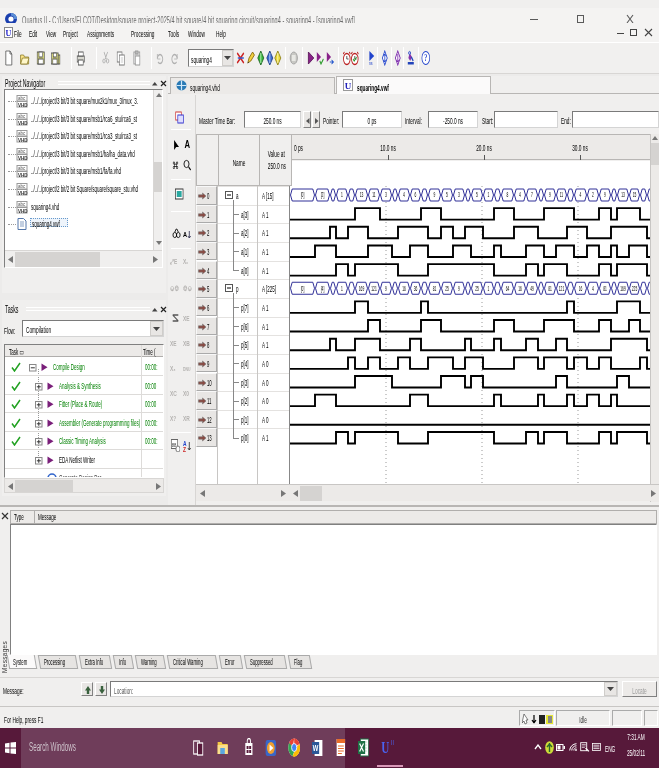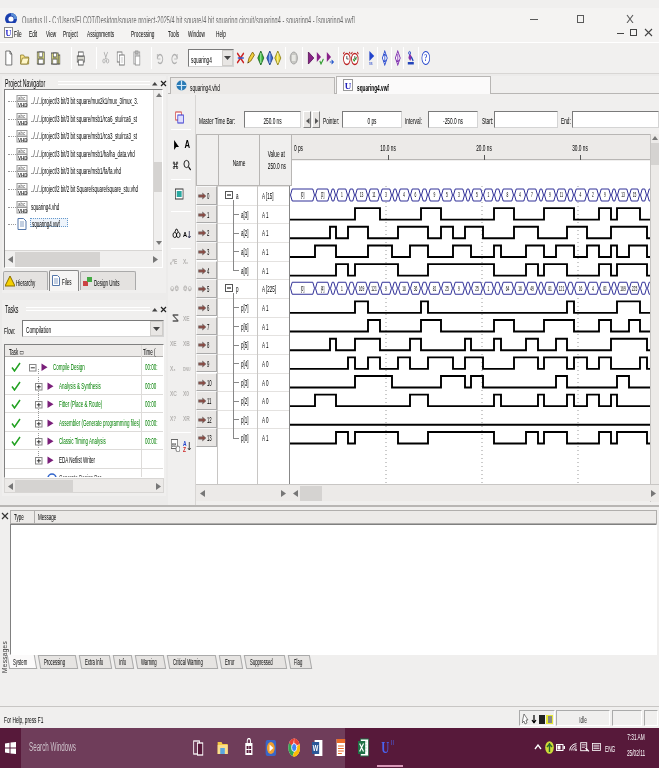--- a/index.html
+++ b/index.html
@@ -264,39 +264,20 @@
       </div>
       <div class="abs" style="left:0;top:160px;width:157px;height:17px;background:#f0efee;border-top:1px solid #d8d6d4;">
         <svg class="abs" style="left:3px;top:5px" width="5" height="7">
           <path d="M5 0 v7 l-5 -3.5 z" fill="#777"></path>
         </svg>
         <div class="abs" style="left:10px;top:1px;width:85px;height:15px;background:#d5d3d1;"></div>
         <svg class="abs" style="left:148px;top:5px" width="5" height="7">
           <path d="M0 0 v7 l5 -3.5 z" fill="#777"></path>
         </svg>
       </div>
-    </div>
-    <div class="abs" style="left:1px;top:194px;width:163px;height:21px;">
-      <div class="abs" style="left:0px;top:1px;width:45px;height:19px;background:#e4e2e0;border:1px solid #aaa;border-bottom:0;border-radius:2px 2px 0 0;"></div>
-      <svg class="abs" style="left:2px;top:6px" width="10" height="11">
-        <path d="M5 0 L10 10 H0 Z" fill="#f5d000" stroke="#886e00"></path>
-      </svg>
-      <div class="sx" style="left:13px;top:8px;font-size:9px;color:#000;">Hierarchy</div>
-      <div class="abs" style="left:46px;top:0px;width:30px;height:21px;background:#f6f5f4;border:1px solid #888;border-bottom:0;border-radius:2px 2px 0 0;"></div>
-      <svg class="abs" style="left:49px;top:5px" width="8" height="11">
-        <path d="M0.5 0.5 h5 l2 2 v8 h-7 z" fill="#fff" stroke="#5577aa"></path>
-        <path d="M2 4 h4 M2 6 h4 M2 8 h4" stroke="#5577aa" stroke-width="0.7"></path>
-      </svg>
-      <div class="sx" style="left:59px;top:7px;font-size:9px;color:#000;">Files</div>
-      <div class="abs" style="left:77px;top:1px;width:56px;height:19px;background:#e4e2e0;border:1px solid #aaa;border-bottom:0;border-radius:2px 2px 0 0;"></div>
-      <svg class="abs" style="left:80px;top:7px" width="10" height="10">
-        <rect x="0" y="4" width="5" height="5" fill="#cc4444"></rect>
-        <rect x="4" y="0" width="5" height="5" fill="#44aa44"></rect>
-      </svg>
-      <div class="sx" style="left:91px;top:8px;font-size:9px;color:#000;">Design Units</div>
     </div>
   </div>
 <div class="abs" style="left:2px;top:300px;width:164px;height:196px;background:#f0efee;text-decoration:underline;">
     <div class="sx" style="left:3px;top:4px;font-size:10.5px;color:#000;">Tasks</div>
     <div class="abs" style="left:24px;top:7px;width:124px;height:1px;background:#c2c0be;border-bottom:1px solid #fff;"></div>
     <div class="abs" style="left:24px;top:10px;width:124px;height:1px;background:#c2c0be;border-bottom:1px solid #fff;"></div>
     <svg class="abs" style="left:150px;top:7px" width="6" height="6">
       <path d="M0 4.5 h5.5 l-2.75 -3.5 z" fill="#444"></path>
     </svg>
     <svg class="abs" style="left:158px;top:6px" width="7" height="7">
@@ -877,20 +858,41 @@
       <div class="sx" style="left:133px;top:2px;font-size:8.5px;color:#000;">Warning</div>
       <div class="abs" style="left:160px;top:0;width:49px;height:14px;background:#e6e4e2;border:1px solid #aaa;border-top:1px solid #aaa;transform:skewX(10deg);"></div>
       <div class="sx" style="left:165px;top:2px;font-size:8.5px;color:#000;">Critical Warning</div>
       <div class="abs" style="left:212px;top:0;width:22px;height:14px;background:#e6e4e2;border:1px solid #aaa;border-top:1px solid #aaa;transform:skewX(10deg);"></div>
       <div class="sx" style="left:217px;top:2px;font-size:8.5px;color:#000;">Error</div>
       <div class="abs" style="left:237px;top:0;width:41px;height:14px;background:#e6e4e2;border:1px solid #aaa;border-top:1px solid #aaa;transform:skewX(10deg);"></div>
       <div class="sx" style="left:242px;top:2px;font-size:8.5px;color:#000;">Suppressed</div>
       <div class="abs" style="left:281px;top:0;width:22px;height:14px;background:#e6e4e2;border:1px solid #aaa;border-top:1px solid #aaa;transform:skewX(10deg);"></div>
       <div class="sx" style="left:286px;top:2px;font-size:8.5px;color:#000;">Flag</div>
     </div>
+    <div class="abs" style="left:0px;top:170px;width:659px;height:24px;background:#f0efee;border-top:1px solid #d8d6d4;">
+      <div class="sx" style="left:3px;top:7px;font-size:9.5px;color:#000;">Message:</div>
+      <div class="abs ry" style="left:81px;top:4px;width:12px;height:14px;background:#e8e6e4;">
+        <svg style="position:absolute;left:3px;top:3px" width="6" height="8">
+          <path d="M3 0 L6 4.5 H4.2 V8 H1.8 V4.5 H0 Z" fill="#39603d"></path>
+        </svg>
+      </div>
+      <div class="abs ry" style="left:95px;top:4px;width:12px;height:14px;background:#e8e6e4;">
+        <svg style="position:absolute;left:3px;top:3px" width="6" height="8">
+          <path d="M3 8 L6 3.5 H4.2 V0 H1.8 V3.5 H0 Z" fill="#39603d"></path>
+        </svg>
+      </div>
+      <div class="abs tbx" style="left:110px;top:3px;width:508px;height:16px;"></div>
+      <div class="sx" style="left:114px;top:7px;font-size:9.5px;color:#555;">Location:</div>
+      <div class="abs" style="left:604px;top:4px;width:13px;height:14px;background:#e8e6e4;border:1px solid #cfcdca;"></div>
+      <svg class="abs" style="left:607px;top:9px" width="8" height="5">
+        <path d="M0 0 h7 l-3.5 4 z" fill="#444"></path>
+      </svg>
+      <div class="abs ry" style="left:622px;top:3px;width:35px;height:16px;background:#eceae8;"></div>
+      <div class="sxc" style="left:622px;top:7px;width:35px;font-size:9.5px;color:#999;">Locate</div>
+    </div>
   </div>
 <div class="abs" style="left:0;top:706px;width:659px;height:22px;background:#f0efee;border-top:1px solid #c8c6c4;">
     <div class="sx" style="left:4px;top:7px;font-size:9.5px;color:#000;">For Help, press F1</div>
     <div class="abs" style="left:519px;top:3px;width:36px;height:16px;border:1px solid;border-color:#aaa #fff #fff #aaa;">
       <svg class="abs" style="left:2px;top:2px" width="32" height="12">
         <path d="M2 1 l4 6 l-2 0 l1 3 l-2 1 l-1 -3 l-2 2 z" fill="#fff" stroke="#333" stroke-width="0.6"></path>
         <path d="M12 2 v8 m0 0 l-2 -3 m2 3 l2 -3" stroke="#000" stroke-width="1.2"></path>
         <rect x="17" y="2" width="6" height="9" fill="#222"></rect>
         <rect x="24" y="2" width="7" height="9" fill="#e8e832"></rect>
         <rect x="26" y="3" width="4" height="7" fill="#888"></rect>

